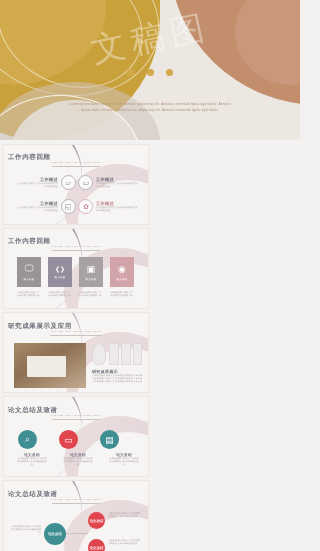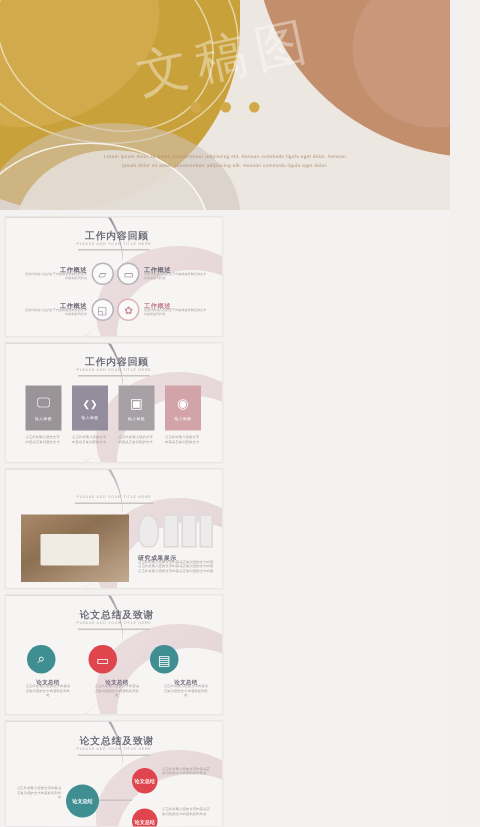--- a/index.html
+++ b/index.html
@@ -58,21 +58,21 @@
     font-size:34px; color:rgba(255,255,255,.40); letter-spacing:6px;
     font-family:"DejaVu Sans",sans-serif; pointer-events:none;
     transform:rotate(-12deg); white-space:nowrap;
   }
 
   
   .grid { position:relative; width:300px; padding:4px 3px 3px; display:flex;
           flex-wrap:wrap; gap:3px; background:#f4f2f0; }
   .slide { position:relative; width:146px; height:81px; background:#f7f5f4;
            overflow:hidden; border:1px solid #e9e6e3; }
-  .s-title { position:absolute; left:4px; right:0; text-align:center;
+  .s-title { position:absolute; left:4px; right:0; 
              font-size:6.5px; font-weight:700; color:#6f6f7a; letter-spacing:.6px;
              font-family:"DejaVu Sans","Liberation Sans",sans-serif; }
   .s-sub { position:absolute; left:0; right:0; text-align:center;
            font-size:2.4px; color:#aaa6a4; letter-spacing:.5px; }
   .rule { position:absolute; height:1px; background:#c9c4c2; }
   .tinytext { font-size:2.2px; color:#9b9796; line-height:3.2px; letter-spacing:.1px; }
 
   .corner-arc {
     position:absolute; left:-42px; top:-30px; width:120px; height:120px;
     border-radius:50%; background:linear-gradient(135deg,#7e7a8c,#b6b0bb);
@@ -224,20 +224,21 @@
         <div class="tinytext" style="width:24px">点击此处输入您的文字内容或者复制您的文本</div>
       </div>
     </div>
 
     <div class="slide">
       <div class="corner-arc" style="background:linear-gradient(135deg,#b5a3ad,#cfc2c8)"></div>
       <div class="corner-arc2"></div>
       <div class="blob-pink"></div>
       <div class="blob-pink2"></div>
 
+      <div class="s-title" style="top:9px">研究成果展示及应用</div>
       <div class="s-sub" style="top:17px">PLEASE ADD YOUR TITLE HERE</div>
       <div class="rule" style="left:46px;right:46px;top:22px"></div>
 
       <div class="photo" style="left:10px;top:30px;width:72px;height:45px"></div>
 
       <div class="thumb" style="left:88px;top:30px;width:14px;height:22px;border-radius:50% 50% 40% 40%"></div>
       <div class="thumb" style="left:105px;top:30px;width:10px;height:22px"></div>
       <div class="thumb" style="left:117px;top:30px;width:10px;height:22px"></div>
       <div class="thumb" style="left:129px;top:30px;width:9px;height:22px"></div>
 

